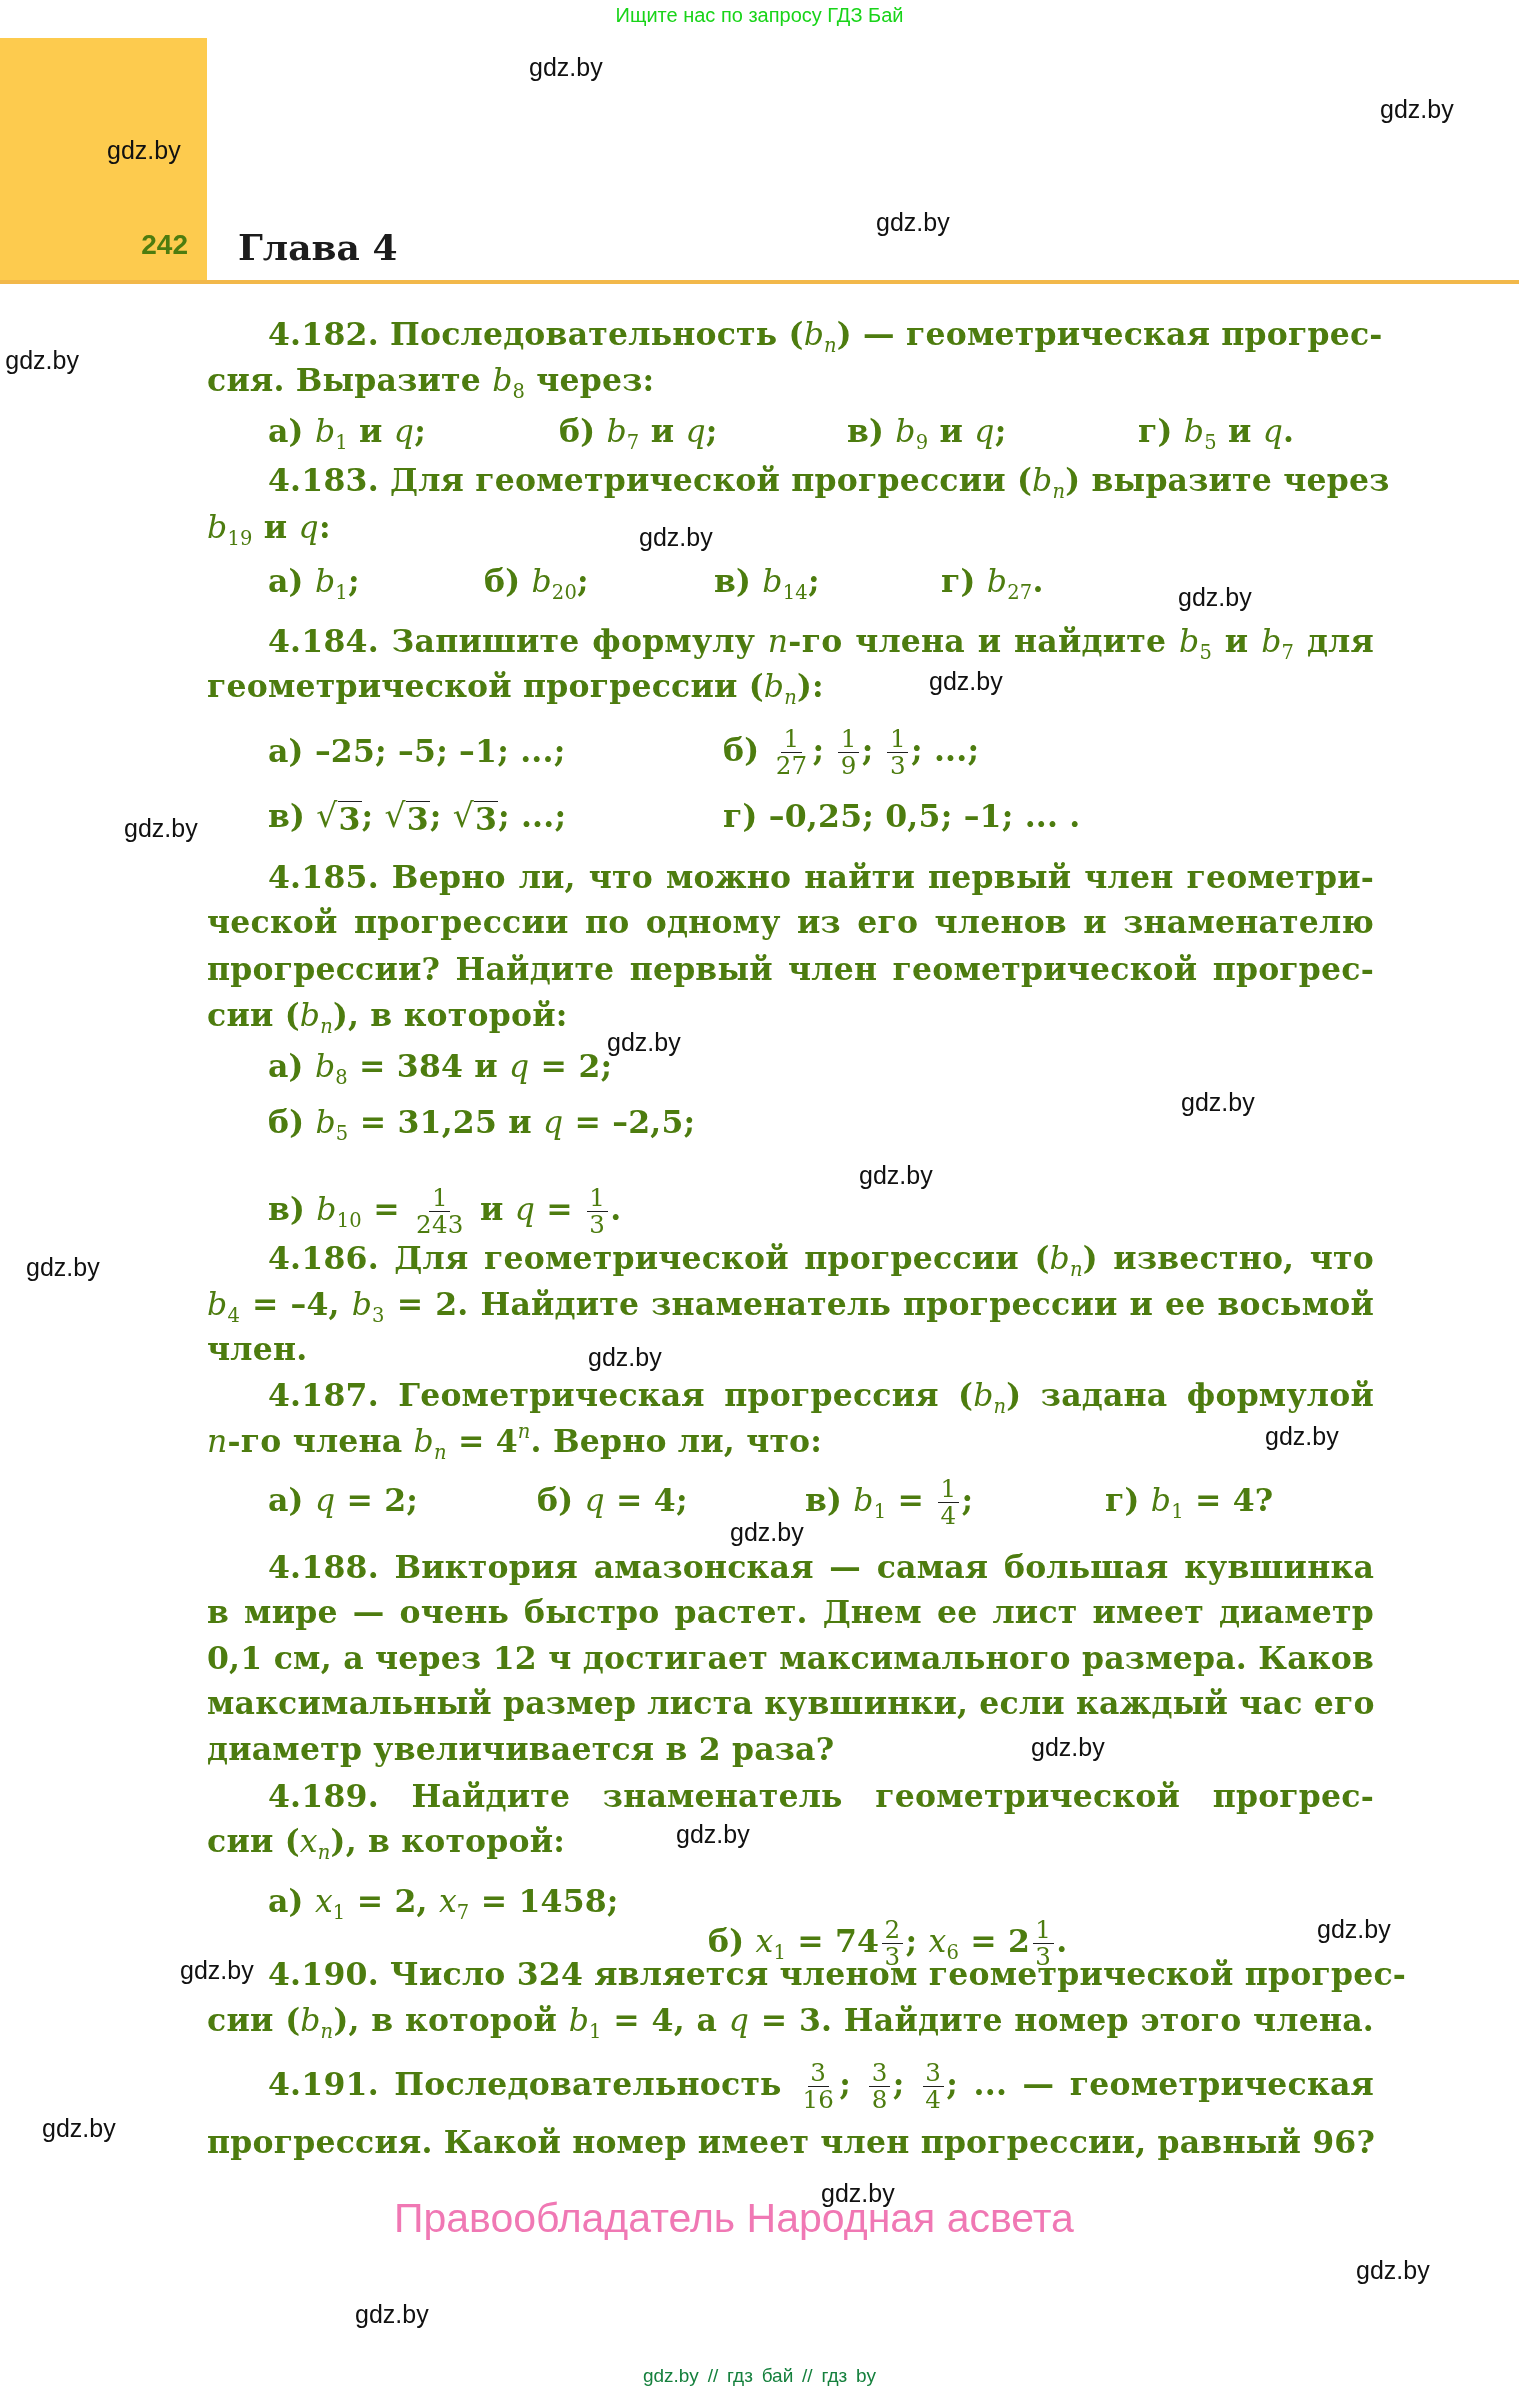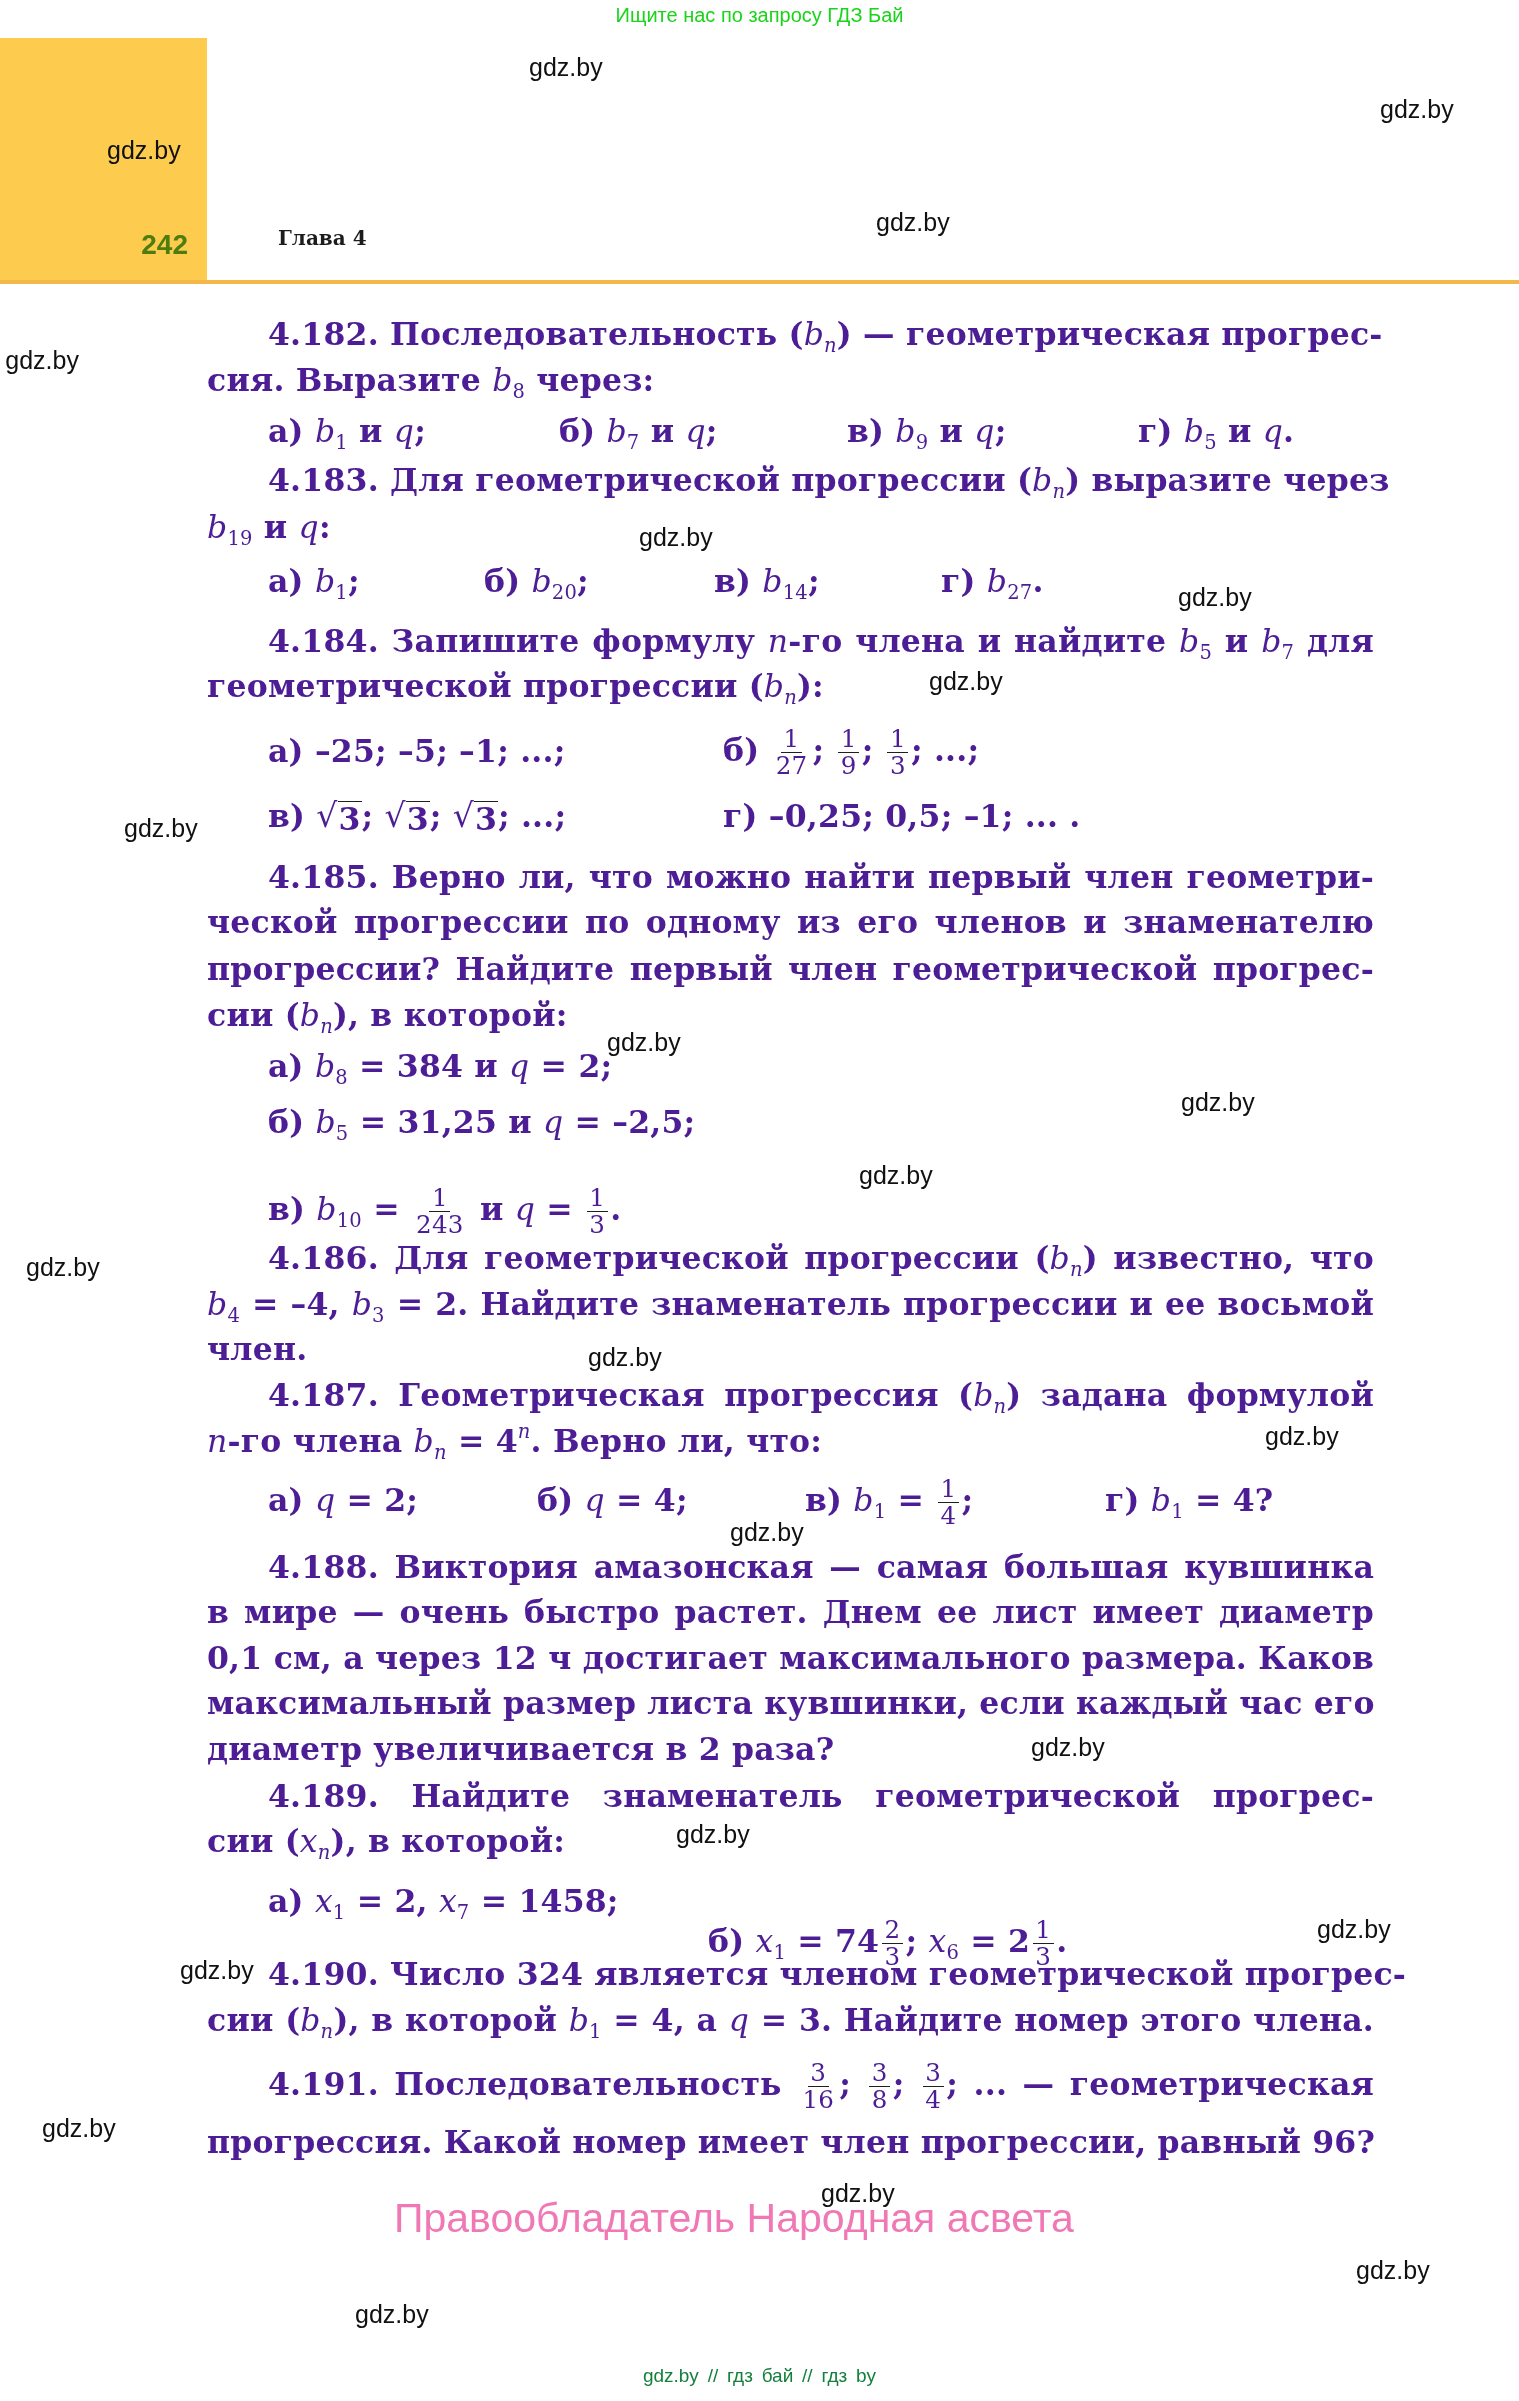--- a/index.html
+++ b/index.html
@@ -13,29 +13,29 @@
     font-family: "Liberation Sans", sans-serif; font-size: 20px; color: #19d419;
   }
   .yellow-block { position: absolute; left: 0; top: 38px; width: 207px; height: 244px; background: #fdcb4e; }
   .rule { position: absolute; left: 0; top: 280px; width: 1519px; height: 4.4px; background: #f2b84a; }
   .page-num {
     position: absolute; left: 130px; top: 229px; width: 58px; text-align: right;
     font-family: "Liberation Sans", sans-serif; font-weight: bold; font-size: 28px; color: #4d7c0f;
   }
   .chapter {
     position: absolute; left: 238px; top: 226px;
-    font-family: "DejaVu Serif", serif; font-weight: bold; font-size: 20px; color: #1c1c1c; margin-left: 40px;
+    font-family: "DejaVu Serif", serif; font-weight: bold; font-size: 36px; color: #1c1c1c;
   }
   .wm {
     position: absolute; font-family: "Liberation Sans", sans-serif; font-size: 25px; color: #111;
     white-space: nowrap;
   }
   .line {
     position: absolute; white-space: nowrap;
-    font-size: 31.5px; line-height: 42px; font-weight: bold; color: #4c1d95;
+    font-size: 31.5px; line-height: 42px; font-weight: bold; color: #4d7c0f;
     letter-spacing: 0.2px;
   }
   .line.just { width: 1167px; text-align: justify; text-align-last: justify; }
   .num { font-weight: bold; }
   .it { font-style: italic; font-weight: normal; font-family: "DejaVu Serif", serif; }
   sub { font-size: 0.62em; vertical-align: -0.35em; font-weight: normal; line-height: 0; }
   sup { font-size: 0.62em; vertical-align: 0.7em; font-weight: normal; line-height: 0; font-style: italic; }
   .frac {
     display: inline-flex; flex-direction: column; align-items: center; vertical-align: middle;
     font-size: 0.78em; line-height: 1.05; margin: 0 2.6px; font-weight: normal;

